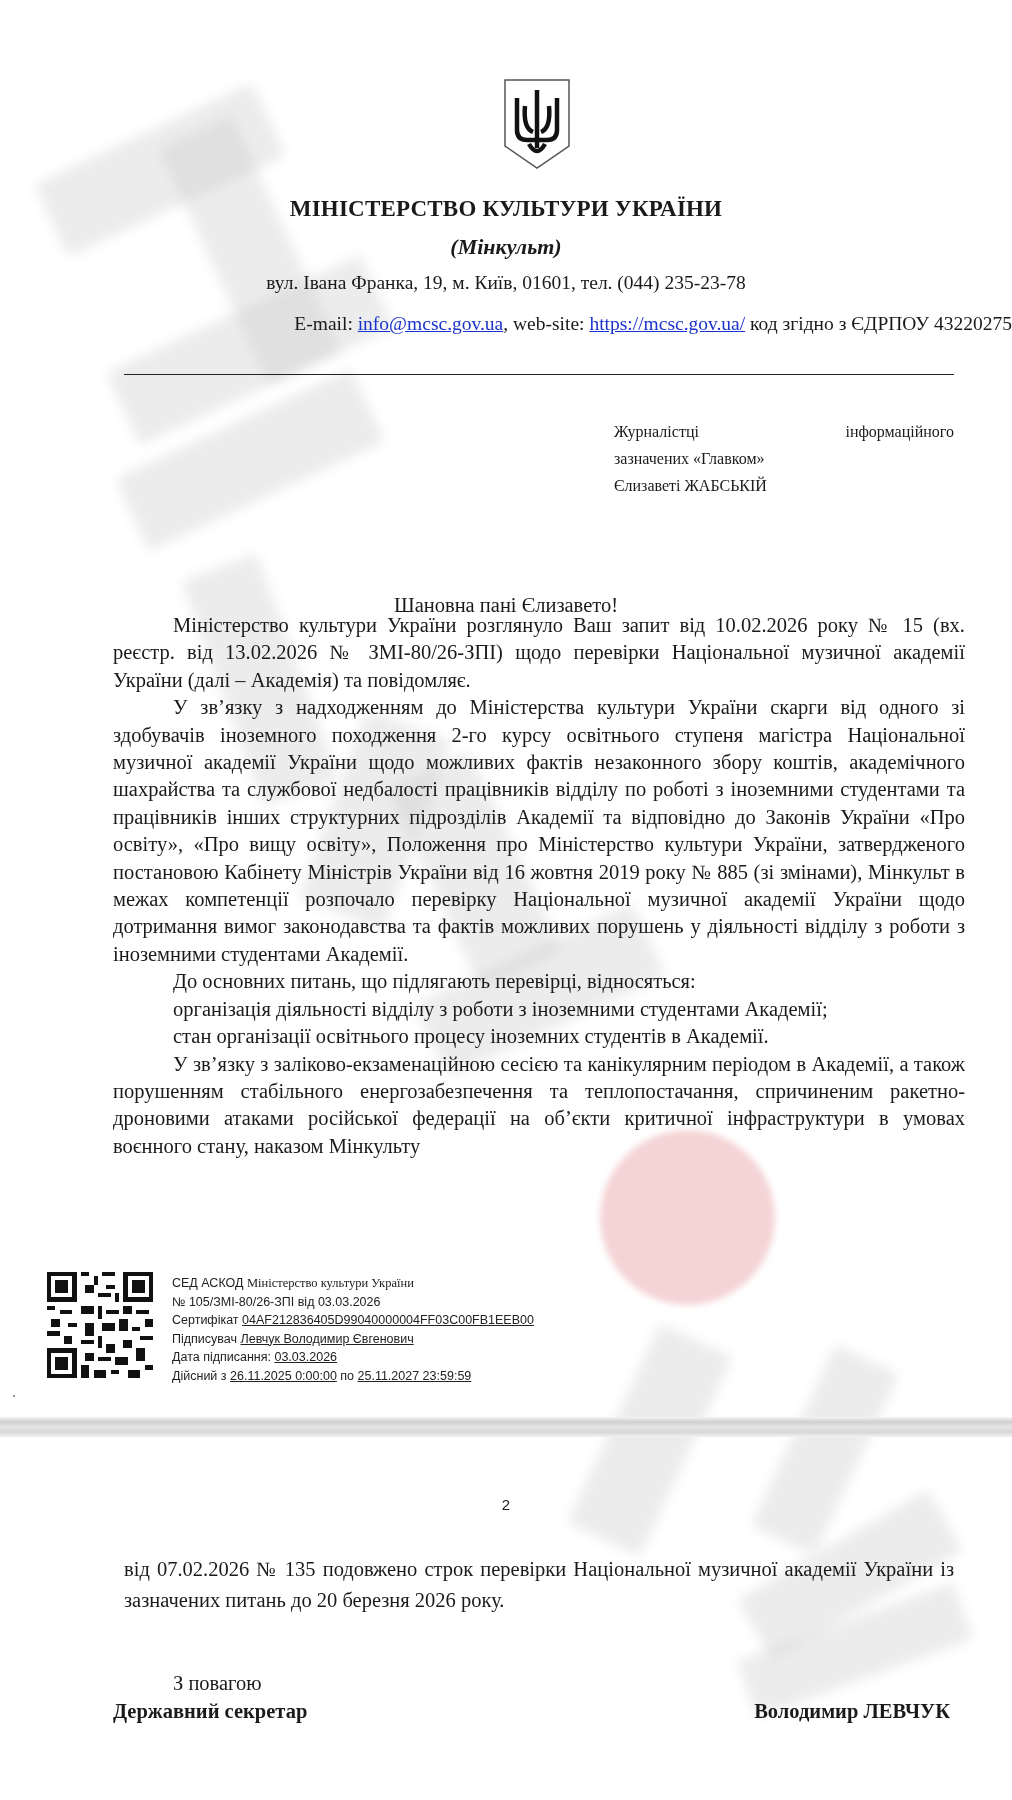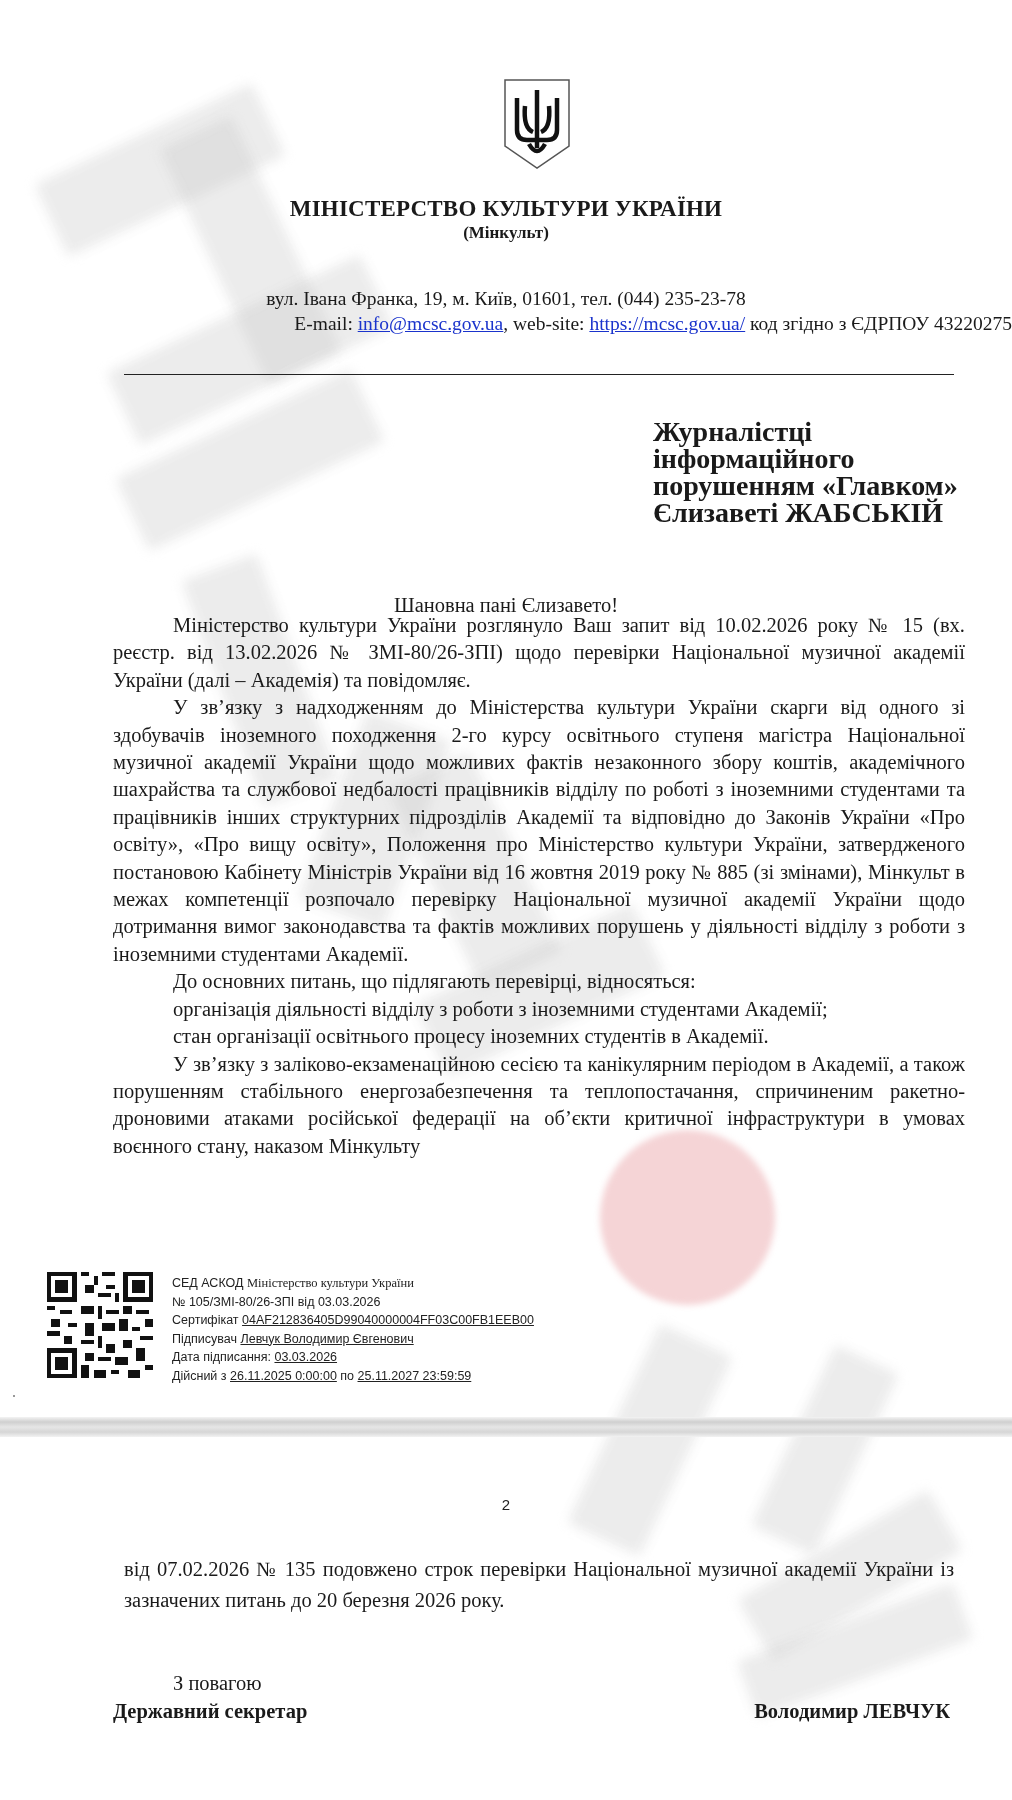--- a/index.html
+++ b/index.html
@@ -14,28 +14,28 @@
     filter:blur(6px); border-radius:6px;
   }
   .wm-dot {
     position:absolute; left:600px; top:1130px; width:175px; height:175px;
     border-radius:50%; background:rgba(232,160,165,0.45); filter:blur(3px);
   }
   .page { position:absolute; left:0; width:1012px; z-index:1; }
   .arms { position:absolute; left:503px; top:78px; width:68px; height:92px; }
   .center { position:absolute; left:0; width:1012px; text-align:center; }
   .title { top:196px; font-weight:bold; font-size:23px; letter-spacing:0.2px; }
-  .subtitle { top:223px; font-weight:bold; font-size:17px; }
-  .address { top:288px; font-size:19.5px; }
+  .subtitle { top:234px; font-weight:bold; font-size:22px;font-style:italic; }
+  .address { top:272px; font-size:19.5px; }
   .contacts { top:313px; font-size:19.5px;text-align:right; }
   .contacts a { color:#1a33cc; text-decoration:underline; }
   .hr { position:absolute; left:124px; width:830px; top:374px; height:0; border-top:1.5px solid #222; }
   .addressee {
-    position:absolute; left:653px; top:418px; width:340px;
-    font-weight:bold; font-size:28px; line-height:27px; text-align:justify;
+    position:absolute; left:614px; top:418px; width:340px;
+    font-weight:normal; font-size:16px; line-height:27px; text-align:justify;
   }
   .addressee .l1 { text-align-last:justify; }
   .greeting { top:556px; font-size:20.5px;margin-top:38px; }
   .body {
     position:absolute; left:113px; width:852px; top:612px;
     font-size:20.5px; line-height:27.4px; text-align:justify;
   }
   .body p { margin:0; text-indent:60px; }
   .body p.item { text-indent:60px; }
   .qr {
@@ -102,21 +102,21 @@
   <div class="center title">МІНІСТЕРСТВО КУЛЬТУРИ УКРАЇНИ</div>
   <div class="center subtitle">(Мінкульт)</div>
   <div class="center address">вул. Івана Франка, 19, м. Київ, 01601, тел. (044) 235-23-78</div>
   <div class="center contacts">
     <span>E-mail: </span><a>info@mcsc.gov.ua</a><span>, web-site: </span><a>https://mcsc.gov.ua/</a><span> код згідно з ЄДРПОУ 43220275</span>
   </div>
   <div class="hr"></div>
 
   <div class="addressee">
     <div class="l1">Журналістці інформаційного</div>
-    <div>порушенням «Главком»</div>
+    <div>зазначених «Главком»</div>
     <div>Єлизаветі ЖАБСЬКІЙ</div>
   </div>
 
   <div class="center greeting">Шановна пані Єлизавето!</div>
 
   <div class="body">
     <p>Міністерство культури України розглянуло Ваш запит від 10.02.2026 року № 15 (вх. реєстр. від 13.02.2026 № ЗМІ-80/26-ЗПІ) щодо перевірки Національної музичної академії України (далі – Академія) та повідомляє.</p>
     <p>У зв’язку з надходженням до Міністерства культури України скарги від одного зі здобувачів іноземного походження 2-го курсу освітнього ступеня магістра Національної музичної академії України щодо можливих фактів незаконного збору коштів, академічного шахрайства та службової недбалості працівників відділу по роботі з іноземними студентами та працівників інших структурних підрозділів Академії та відповідно до Законів України «Про освіту», «Про вищу освіту», Положення про Міністерство культури України, затвердженого постановою Кабінету Міністрів України від 16 жовтня 2019 року № 885 (зі змінами), Мінкульт в межах компетенції розпочало перевірку Національної музичної академії України щодо дотримання вимог законодавства та фактів можливих порушень у діяльності відділу з роботи з іноземними студентами Академії.</p>
     <p>До основних питань, що підлягають перевірці, відносяться:</p>
     <p class="item">організація діяльності відділу з роботи з іноземними студентами Академії;</p>

